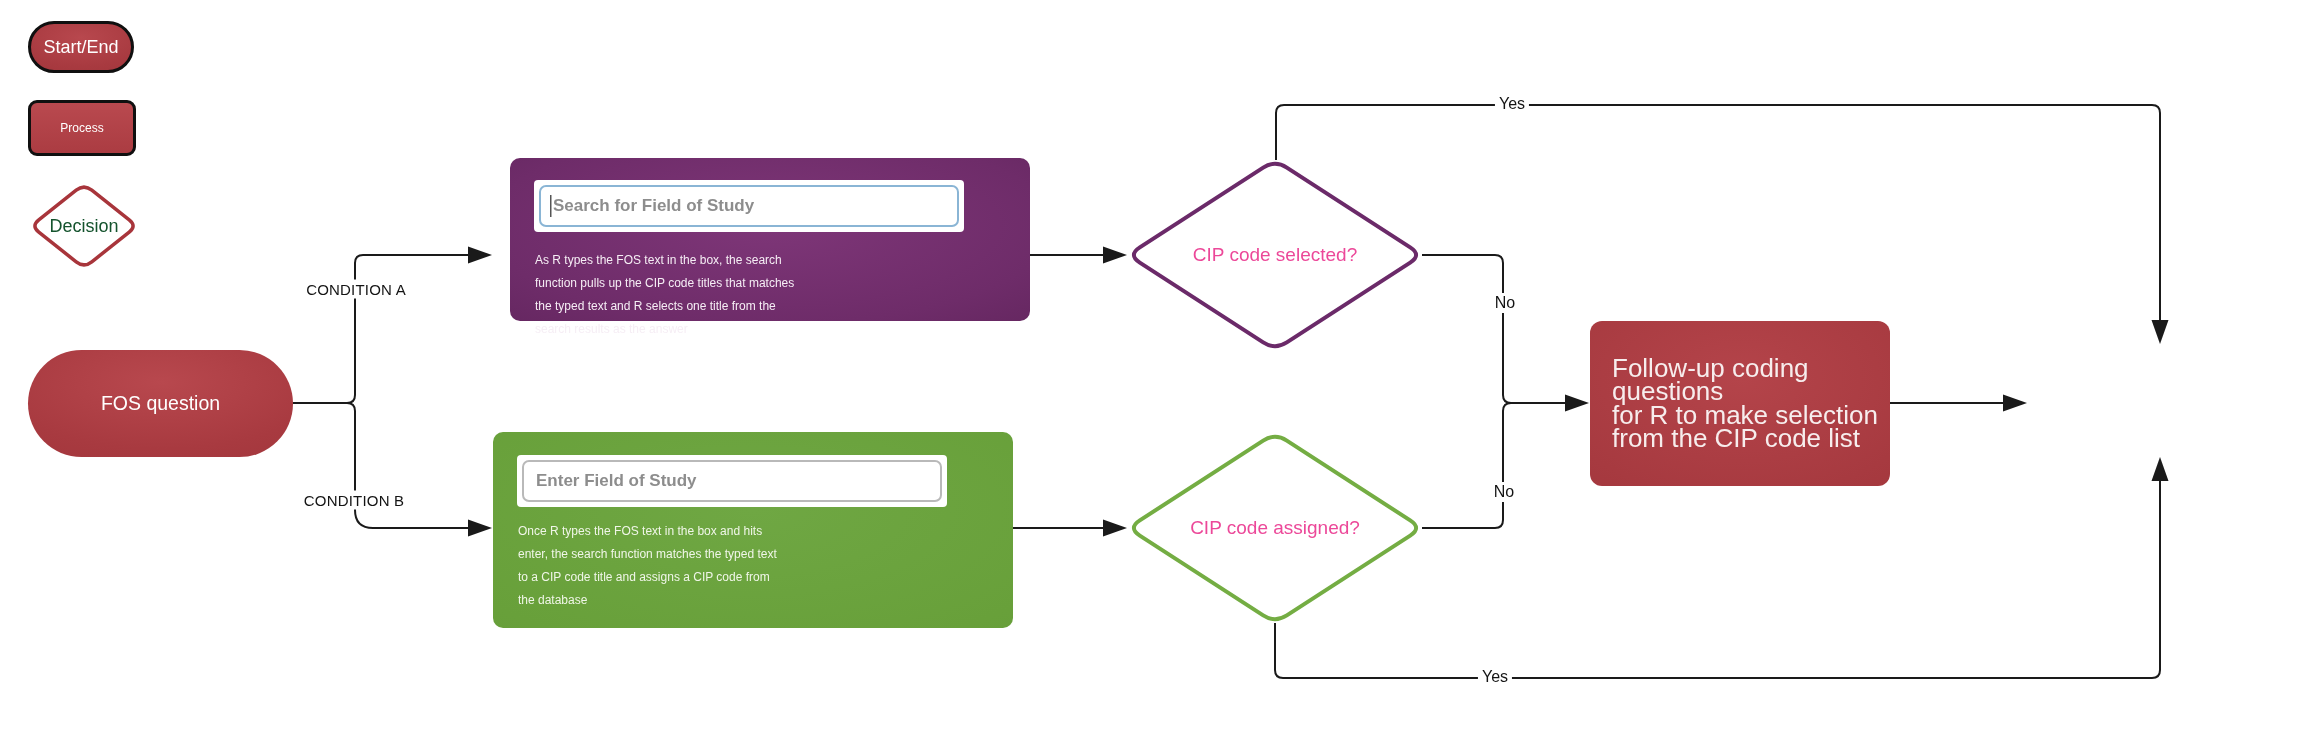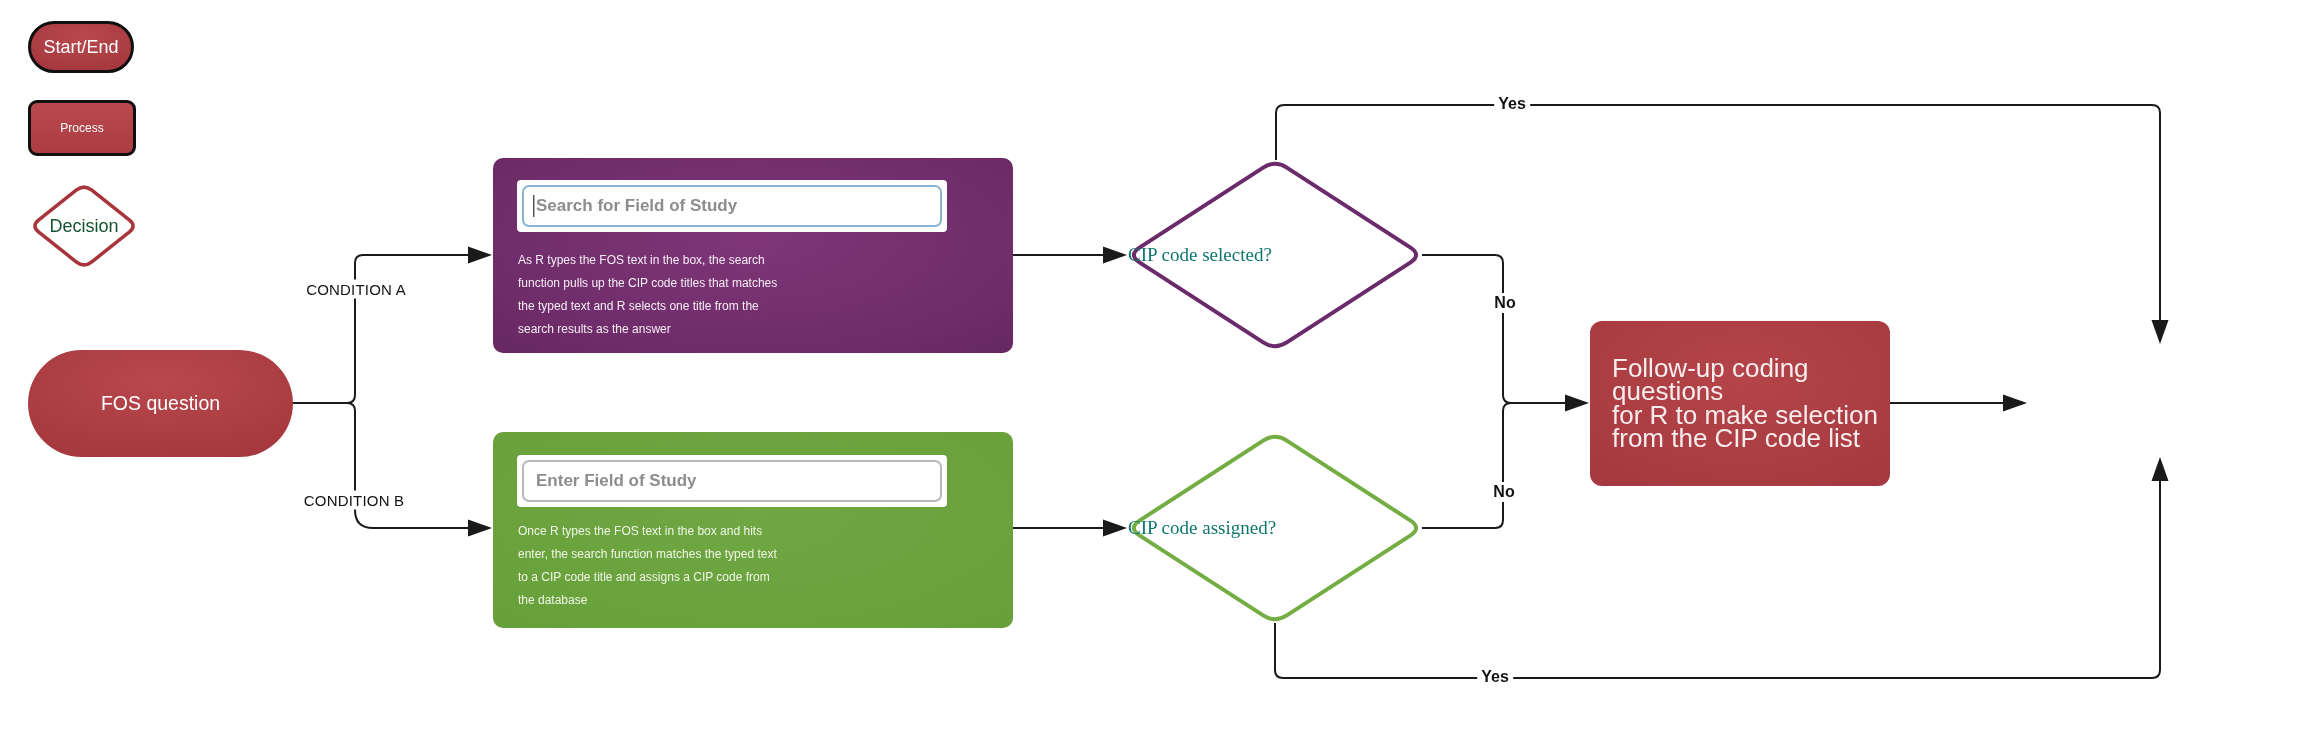--- a/index.html
+++ b/index.html
@@ -25,21 +25,21 @@
   .legend-decision-label{left:31px;top:184px;width:106px;height:84px;color:#14532d;font-size:18px;}
   .fos{left:28px;top:350px;width:265px;height:107px;font-size:19.5px;}
   .next{left:2028px;top:345px;width:269px;height:110px;font-size:19.5px;}
   .followup{
     left:1590px;top:321px;width:300px;height:165px;border-radius:12px;
     background:radial-gradient(ellipse 120% 130% at 50% 35%, #b4444a 0%, #a73a40 55%, #9d3238 100%);
     justify-content:flex-start;text-align:left;padding-left:22px;
     font-size:26px;line-height:23.5px;white-space:pre-line;color:#f7eded;
   }
   .pbox{
-    left:493px;top:158px;width:520px;height:195px;border-radius:10px;
+    left:510px;top:158px;width:520px;height:163px;border-radius:10px;
     background:radial-gradient(ellipse 105% 115% at 50% 42%, #7e3678 0%, #6e2c69 52%, #581f54 100%);
   }
   .gbox{
     left:493px;top:432px;width:520px;height:196px;border-radius:10px;
     background:radial-gradient(ellipse 110% 125% at 50% 40%, #6fa743 0%, #68a03a 60%, #619a38 100%);
   }
   .desc{position:absolute;left:25px;width:478px;text-align:left;
         font-size:12px;line-height:23px;white-space:pre-line;}
   .pbox .desc{top:91px;color:#f6eef5;}
   .gbox .desc{top:88px;color:#f0f6e8;}
@@ -56,29 +56,29 @@
   .input-blue input{border:2px solid #8ab5d5;}
   .input-gray input{border:2px solid #b9b9b9;}
   .input-blue input{
     background-image:linear-gradient(#555,#555);
     background-size:1.5px 22px;background-position:9px 50%;background-repeat:no-repeat;
   }
   input::placeholder{color:#8d8d8d;font-weight:bold;opacity:1;}
 
   
   .diamond-label{position:absolute;width:294px;height:190px;display:flex;align-items:center;
-                 justify-content:flex-start;color:#0f766e;font-size:19px;font-family:Liberation Serif, serif;}
+                 justify-content:center;color:#ec4899;font-size:19px;}
   .dl-purple{left:1128px;top:160px;}
   .dl-green{left:1128px;top:433px;}
 
   
   .elabel{position:absolute;transform:translate(-50%,-50%);background:#ffffff;
           color:#141414;padding:1px 4px;white-space:nowrap;}
   .cond{font-size:15px;letter-spacing:0.2px;text-align:center;}
-  .yn{font-size:16px;font-weight:bold;}
+  .yn{font-size:16px;}
 </style>
 </head>
 <body>
 
 <div class="canvas">
 
   <svg class="edges" viewBox="0 0 2310 742" xmlns="http://www.w3.org/2000/svg">
     <g stroke="#1a1a1a" stroke-width="2" fill="none">
       <path d="M 293,403 H 347"></path>
       <path d="M 347,403 Q 355,403 355,395 V 263 Q 355,255 363,255 H 468"></path>

